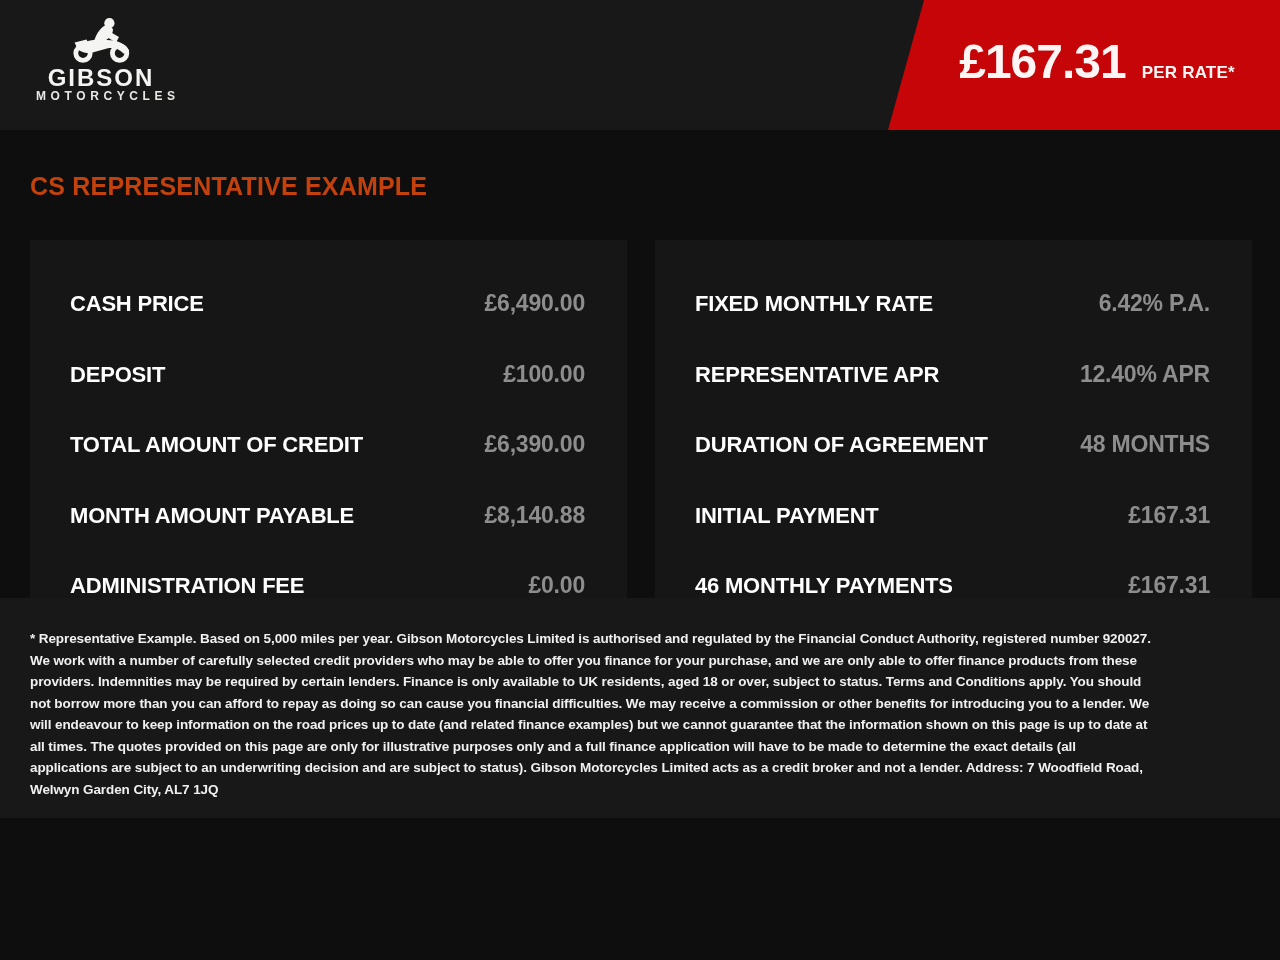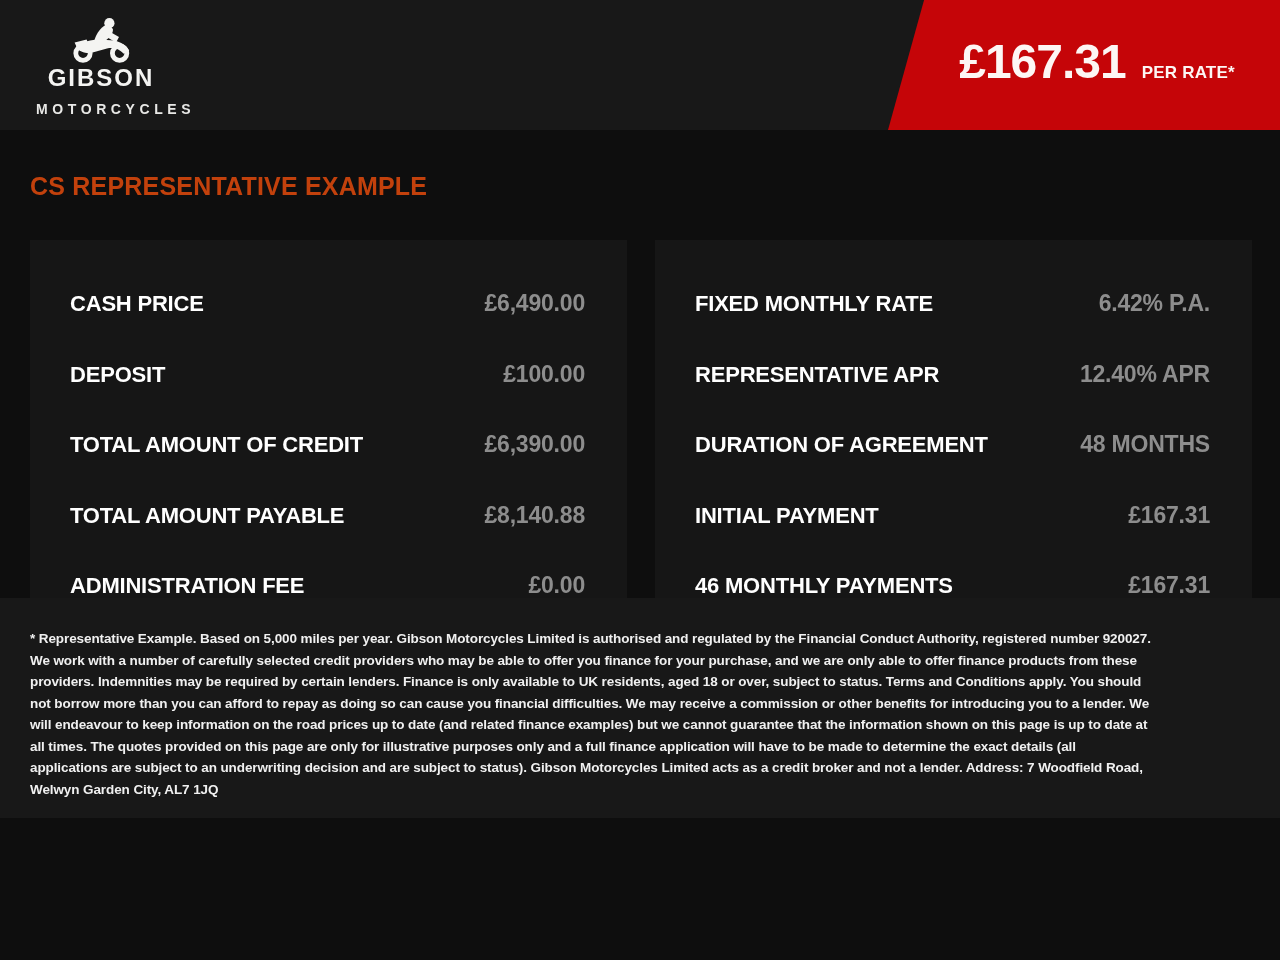--- a/index.html
+++ b/index.html
@@ -30,22 +30,22 @@
   .logo svg { display: block; margin: 0 auto; width: 62px; height: 48px; }
   .brand-name {
     margin-top: 2px;
     font-size: 24px;
     font-weight: bold;
     letter-spacing: 2px;
     color: #f4f4f2;
     line-height: 1;
   }
   .brand-tagline {
-    margin-top: 12px;
-    font-size: 14px;
+    margin-top: 0;
+    font-size: 12px;
     font-weight: bold;
     letter-spacing: 4.6px;
     color: #e8e8e6;
     line-height: 1;
   }
   .price-banner {
     position: absolute;
     top: 0;
     right: 0;
     width: 392px;
@@ -175,21 +175,21 @@
       </div>
       <div class="frow">
         <span class="label">DEPOSIT</span>
         <span class="value">£100.00</span>
       </div>
       <div class="frow">
         <span class="label">TOTAL AMOUNT OF CREDIT</span>
         <span class="value">£6,390.00</span>
       </div>
       <div class="frow">
-        <span class="label">TOTAL AMOUNT PAYABLE</span>
+        <span class="label">MONTH AMOUNT PAYABLE</span>
         <span class="value">£8,140.88</span>
       </div>
       <div class="frow">
         <span class="label">ADMINISTRATION FEE</span>
         <span class="value">£0.00</span>
       </div>
       <div class="frow">
         <span class="label">OPTION TO PURCHASE FEE</span>
         <span class="value">£10.00</span>
       </div>

